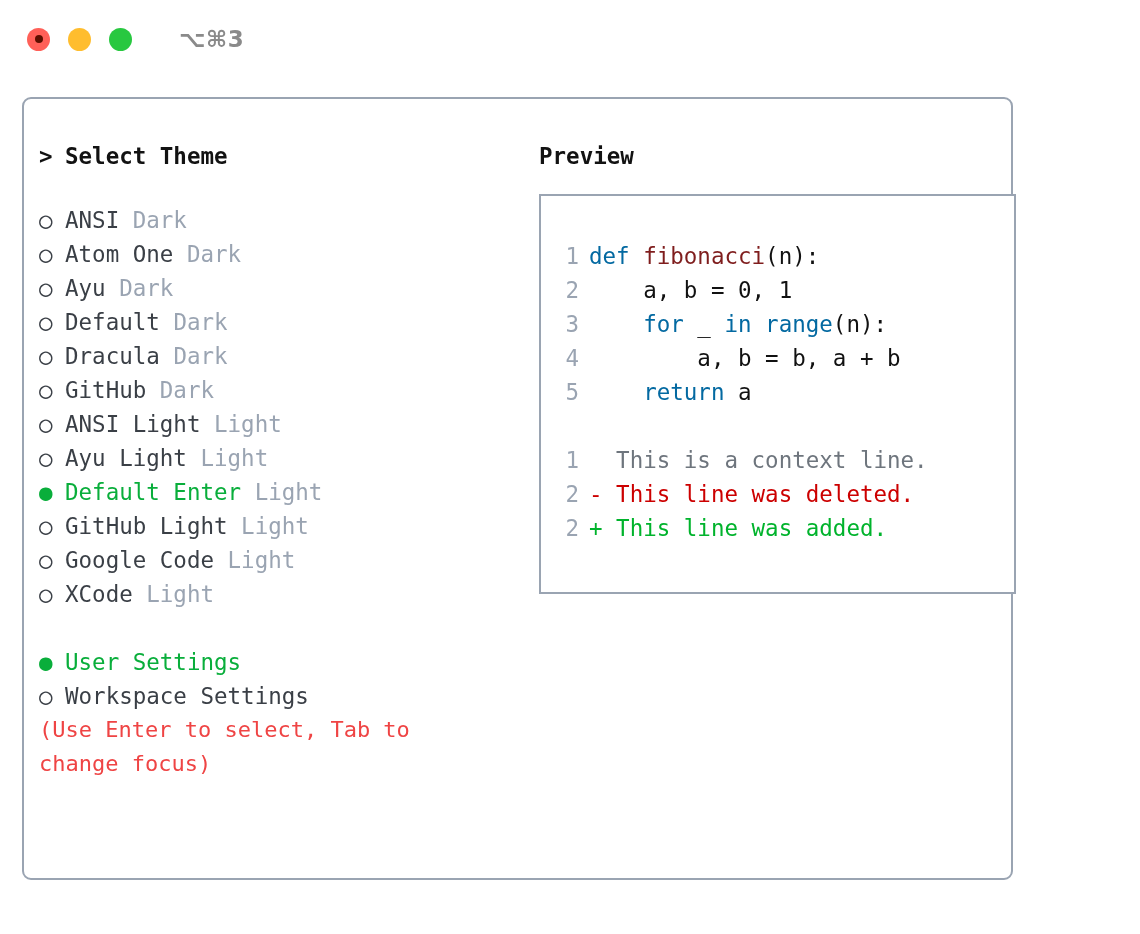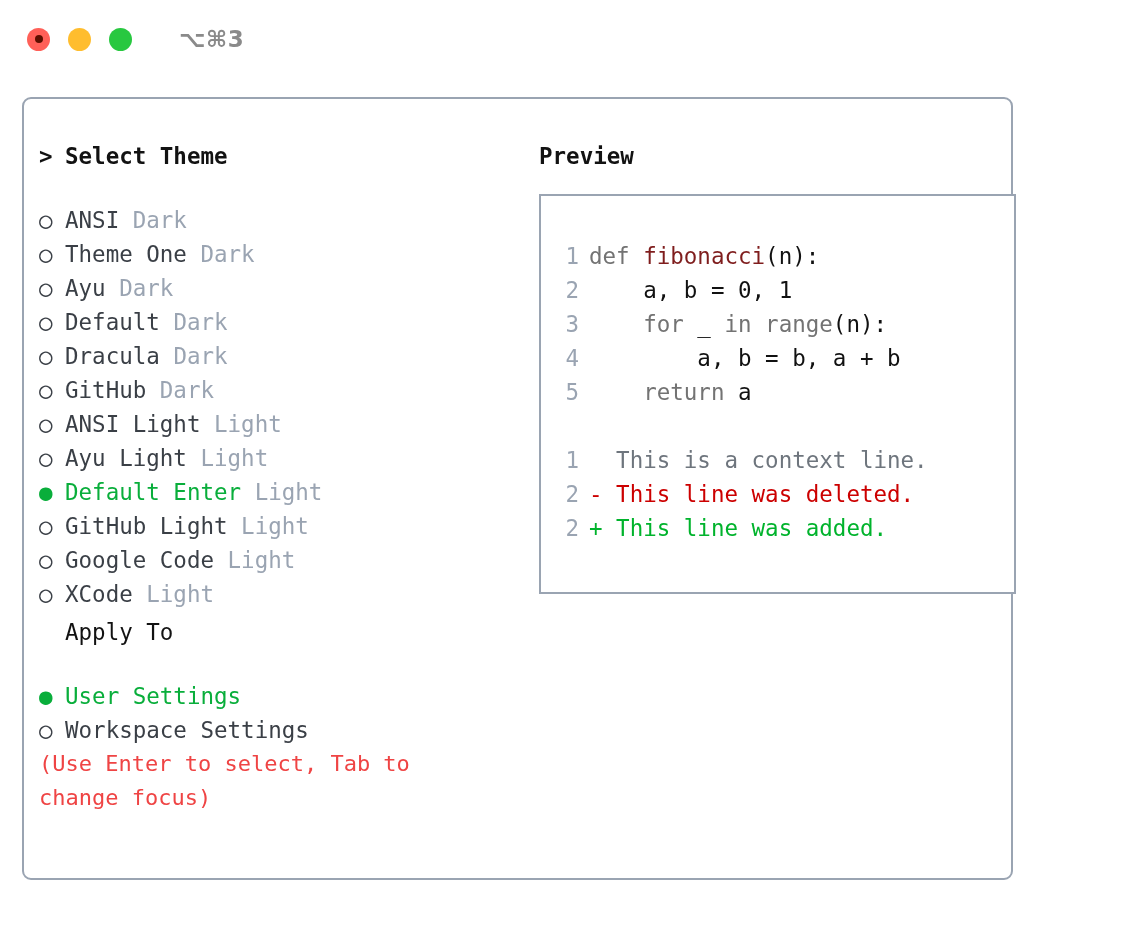--- a/index.html
+++ b/index.html
@@ -191,21 +191,21 @@
   .lineno {
     display: inline-block;
     width: 26px;
     flex: 0 0 26px;
     text-align: right;
     color: #9aa4b2;
     margin-right: 10px;
   }
   .code-body { white-space: pre; }
 
-  .tok-kw   { color: #737373; }
+  .tok-kw   { color: #0369a1; }
   .tok-fn   { color: #7f1d1d; }
   .tok-pl   { color: #111111; }
 
   .diff-gap { height: 34px; }
   .diff-ctx { color: #6e757d; text-align: right; }
   .diff-del { color: #cc0000; }
   .diff-add { color: #00b32c; }
 </style>
 </head>
 <body>
@@ -225,38 +225,35 @@
     <div class="panel-inner">
 
       <div class="left-col">
 
         <div class="list-line section-head">
           <span class="marker">&gt;</span><span>Select Theme</span>
         </div>
 
         <div id="theme-list">
             <div class="list-line"><span class="marker">○</span><span class="item-name">ANSI</span><span> </span><span class="item-kind">Dark</span></div>
-            <div class="list-line"><span class="marker">○</span><span class="item-name">Theme One</span><span> </span><span class="item-kind">Dark</span></div>
+            <div class="list-line"><span class="marker">○</span><span class="item-name">Atom One</span><span> </span><span class="item-kind">Dark</span></div>
             <div class="list-line"><span class="marker">○</span><span class="item-name">Ayu</span><span> </span><span class="item-kind">Dark</span></div>
             <div class="list-line"><span class="marker">○</span><span class="item-name">Default</span><span> </span><span class="item-kind">Dark</span></div>
             <div class="list-line"><span class="marker">○</span><span class="item-name">Dracula</span><span> </span><span class="item-kind">Dark</span></div>
             <div class="list-line"><span class="marker">○</span><span class="item-name">GitHub</span><span> </span><span class="item-kind">Dark</span></div>
             <div class="list-line"><span class="marker">○</span><span class="item-name">ANSI Light</span><span> </span><span class="item-kind">Light</span></div>
             <div class="list-line"><span class="marker">○</span><span class="item-name">Ayu Light</span><span> </span><span class="item-kind">Light</span></div>
             <div class="list-line selected"><span class="marker sel">●</span><span class="item-name">Default Enter</span><span> </span><span class="item-kind">Light</span></div>
             <div class="list-line"><span class="marker">○</span><span class="item-name">GitHub Light</span><span> </span><span class="item-kind">Light</span></div>
             <div class="list-line"><span class="marker">○</span><span class="item-name">Google Code</span><span> </span><span class="item-kind">Light</span></div>
             <div class="list-line"><span class="marker">○</span><span class="item-name">XCode</span><span> </span><span class="item-kind">Light</span></div>
           </div>
 
         <div class="spacer-line"></div>
 
-        <div class="apply-head">
-          <span class="marker">○</span><span>Apply To</span>
-        </div>
 
         <div id="apply-list">
             <div class="list-line selected"><span class="marker sel">●</span><span class="item-name">User Settings</span></div>
             <div class="list-line"><span class="marker">○</span><span class="item-name">Workspace Settings</span></div>
           </div>
 
         <div class="help-text">(Use Enter to select, Tab to change focus)</div>
       </div>
 
       <div class="right-col">

